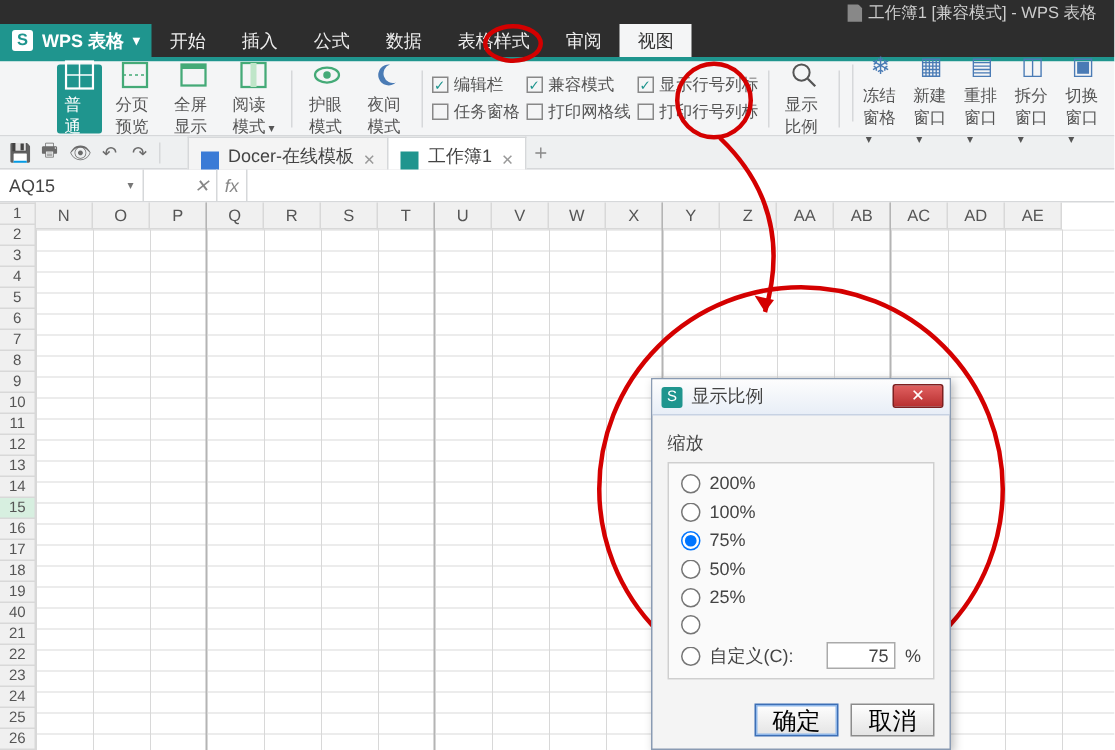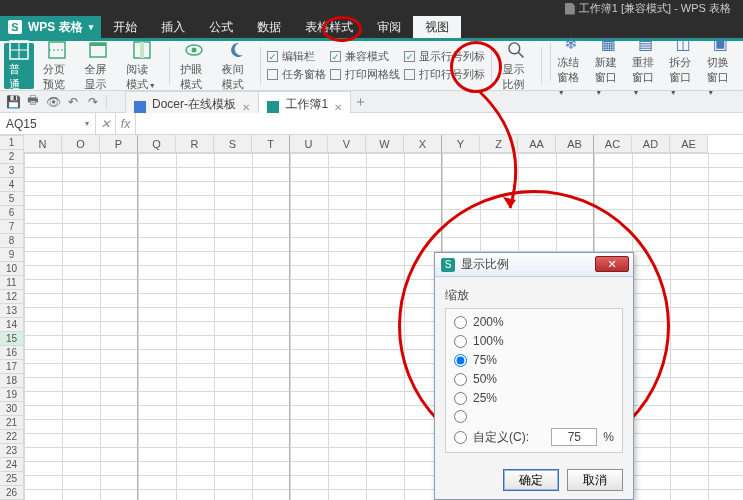--- a/index.html
+++ b/index.html
@@ -35,36 +35,36 @@
   
   .ribbon{height:50px;background:var(--ribbon-bg);border-bottom:1px solid var(--border);display:flex;align-items:center;padding:0 4px;font-size:11px;color:#555;gap:4px;}
   .rib-btn{display:flex;flex-direction:column;align-items:center;justify-content:center;height:46px;padding:0 5px;gap:2px;}
   .rib-btn .ico{width:20px;height:20px;display:flex;align-items:center;justify-content:center;}
   .sep{width:1px;height:38px;background:var(--border);margin:0 2px;}
   .rib-col{display:flex;flex-direction:column;gap:3px;justify-content:center;height:46px;}
   .rib-chk{display:flex;align-items:center;gap:4px;white-space:nowrap;}
   .rib-chk .box{width:11px;height:11px;border:1px solid #888;display:inline-flex;align-items:center;justify-content:center;font-size:9px;color:var(--accent);}
   .caret-sm{font-size:8px;margin-left:2px;}
   
-  .rib-highlight{background:var(--accent);color:#fff;border-radius:2px;}
+  .rib-highlight{background:var(--accent);color:#fff;border-radius:2px;margin-left:34px;}
   .magnifier svg{width:22px;height:22px;}
   
   .qa-bar{height:22px;background:#eef0f1;border-bottom:1px solid var(--border);display:flex;align-items:center;padding:0 6px;gap:8px;font-size:12px;}
   .qa-icons{display:flex;gap:6px;align-items:center;color:#6b6b6b;}
   .qa-icons span{width:14px;text-align:center;}
   .doc-tabs{display:flex;align-items:center;height:100%;margin-left:10px;}
   .doc-tab{height:22px;border:1px solid var(--border);border-bottom:none;background:#fff;display:flex;align-items:flex-end;padding:0 8px;gap:6px;margin-right:-1px;}
   .doc-tab.inactive{background:#f4f4f4;}
   .doc-tab .x{color:#999;font-size:10px;}
   .tab-add{width:20px;text-align:center;color:#888;font-size:14px;}
   .tab-logo{width:12px;height:12px;display:inline-block;}
   .tab-logo.docer{background:#3b7bd6;}
   .tab-logo.wps{background:var(--accent);}
   
-  .nb-row{height:22px;display:flex;align-items:stretch;border-bottom:1px solid var(--border);}
+  .nb-row{height:22px;display:flex;align-items:stretch;border-bottom:1px solid var(--border);gap:29px;}
   .name-box{width:96px;border-right:1px solid var(--border);display:flex;align-items:center;padding:0 6px;justify-content:space-between;}
   .name-box .dd{font-size:8px;color:#777;}
   .fx-area{display:flex;align-items:center;flex:1;}
   .fx-area .btn{width:20px;text-align:center;color:#888;border-right:1px solid var(--border);height:100%;line-height:22px;font-style:italic;}
   
   .sheet-wrap{display:flex;height:calc(500px - 16px - 22px - 3px - 50px - 22px - 22px);position:relative;}
   .corner{width:24px;height:18px;border:1px solid var(--grid);border-left:none;border-top:none;background:#f0f0f0;}
   .col-h{width:38px;height:18px;border-right:1px solid var(--grid);border-bottom:1px solid var(--grid);background:#f0f0f0;text-align:center;line-height:18px;font-size:11px;color:#555;}
   .left-col{width:24px;}
   .row-h{height:14px;border-right:1px solid var(--grid);border-bottom:1px solid var(--grid);background:#f0f0f0;text-align:center;line-height:14px;font-size:10px;color:#555;}
@@ -86,23 +86,23 @@
   .dialog{position:absolute;width:200px;background:#f4f4f4;border:1px solid #8a9bb3;box-shadow:2px 2px 6px rgba(0,0,0,.25);font-size:12px;}
   .dialog .dlg-title{height:24px;background:linear-gradient(#fdfdfd,#e8eef7);border-bottom:1px solid #c7d2e3;display:flex;align-items:center;padding:0 6px;gap:6px;position:relative;}
   .dialog .dlg-title .dlg-logo{width:14px;height:14px;background:var(--accent);color:#fff;font-size:10px;display:inline-flex;align-items:center;justify-content:center;border-radius:2px;}
   .dialog .dlg-close{position:absolute;right:4px;top:3px;width:34px;height:16px;background:linear-gradient(#e06060,#b83030);border:1px solid #7d1f1f;border-radius:2px;color:#fff;text-align:center;line-height:14px;font-size:11px;}
   .dialog .dlg-body{padding:8px 10px;}
   .dlg-group-label{margin:2px 0 4px;}
   .dlg-opts{border:1px solid #cfcfcf;padding:6px 8px;display:flex;flex-direction:column;gap:5px;background:#fafafa;}
   .dlg-opt{display:flex;align-items:center;gap:6px;}
   .dlg-opt input[type=radio]{margin:0;}
   .dlg-custom-row{display:flex;align-items:center;gap:6px;}
-  .dlg-custom-row .num{width:46px;height:18px;border:1px solid #aaa;background:#fff;text-align:center;padding:0 4px;line-height:16px;}
+  .dlg-custom-row .num{width:46px;height:18px;border:1px solid #aaa;background:#fff;text-align:right;padding:0 4px;line-height:16px;}
   .dlg-buttons{display:flex;justify-content:flex-end;gap:8px;padding:8px 10px;}
-  .dlg-buttons button{width:56px;height:22px;border:1px solid #8c8c8c;background:linear-gradient(#fefefe,#e4e4e4);font-size:12px;}
+  .dlg-buttons button{width:56px;height:22px;border:1px solid #8c8c8c;background:linear-gradient(#fefefe,#e4e4e4);font-size:16px;}
   .dlg-buttons button.primary{border:1px solid #3d6fb5;box-shadow:0 0 0 1px #90b8ea inset;}
 </style>
 </head>
 <body>
 
 <div class="titlebar">
   <div class="doc-title">
     <span class="doc-icon"></span>
     <span>工作簿1 [兼容模式] - WPS 表格</span>
   </div>
@@ -304,21 +304,21 @@
         <div class="row-h">10</div>
         <div class="row-h">11</div>
         <div class="row-h">12</div>
         <div class="row-h">13</div>
         <div class="row-h">14</div>
         <div class="row-h sel">15</div>
         <div class="row-h">16</div>
         <div class="row-h">17</div>
         <div class="row-h">18</div>
         <div class="row-h">19</div>
-        <div class="row-h">30</div>
+        <div class="row-h">40</div>
         <div class="row-h">21</div>
         <div class="row-h">22</div>
         <div class="row-h">23</div>
         <div class="row-h">24</div>
         <div class="row-h">25</div>
         <div class="row-h">26</div>
       </div>
   </div>
   <div style="flex:1;position:relative">
     <div class="sheet-head" id="col-headers">

